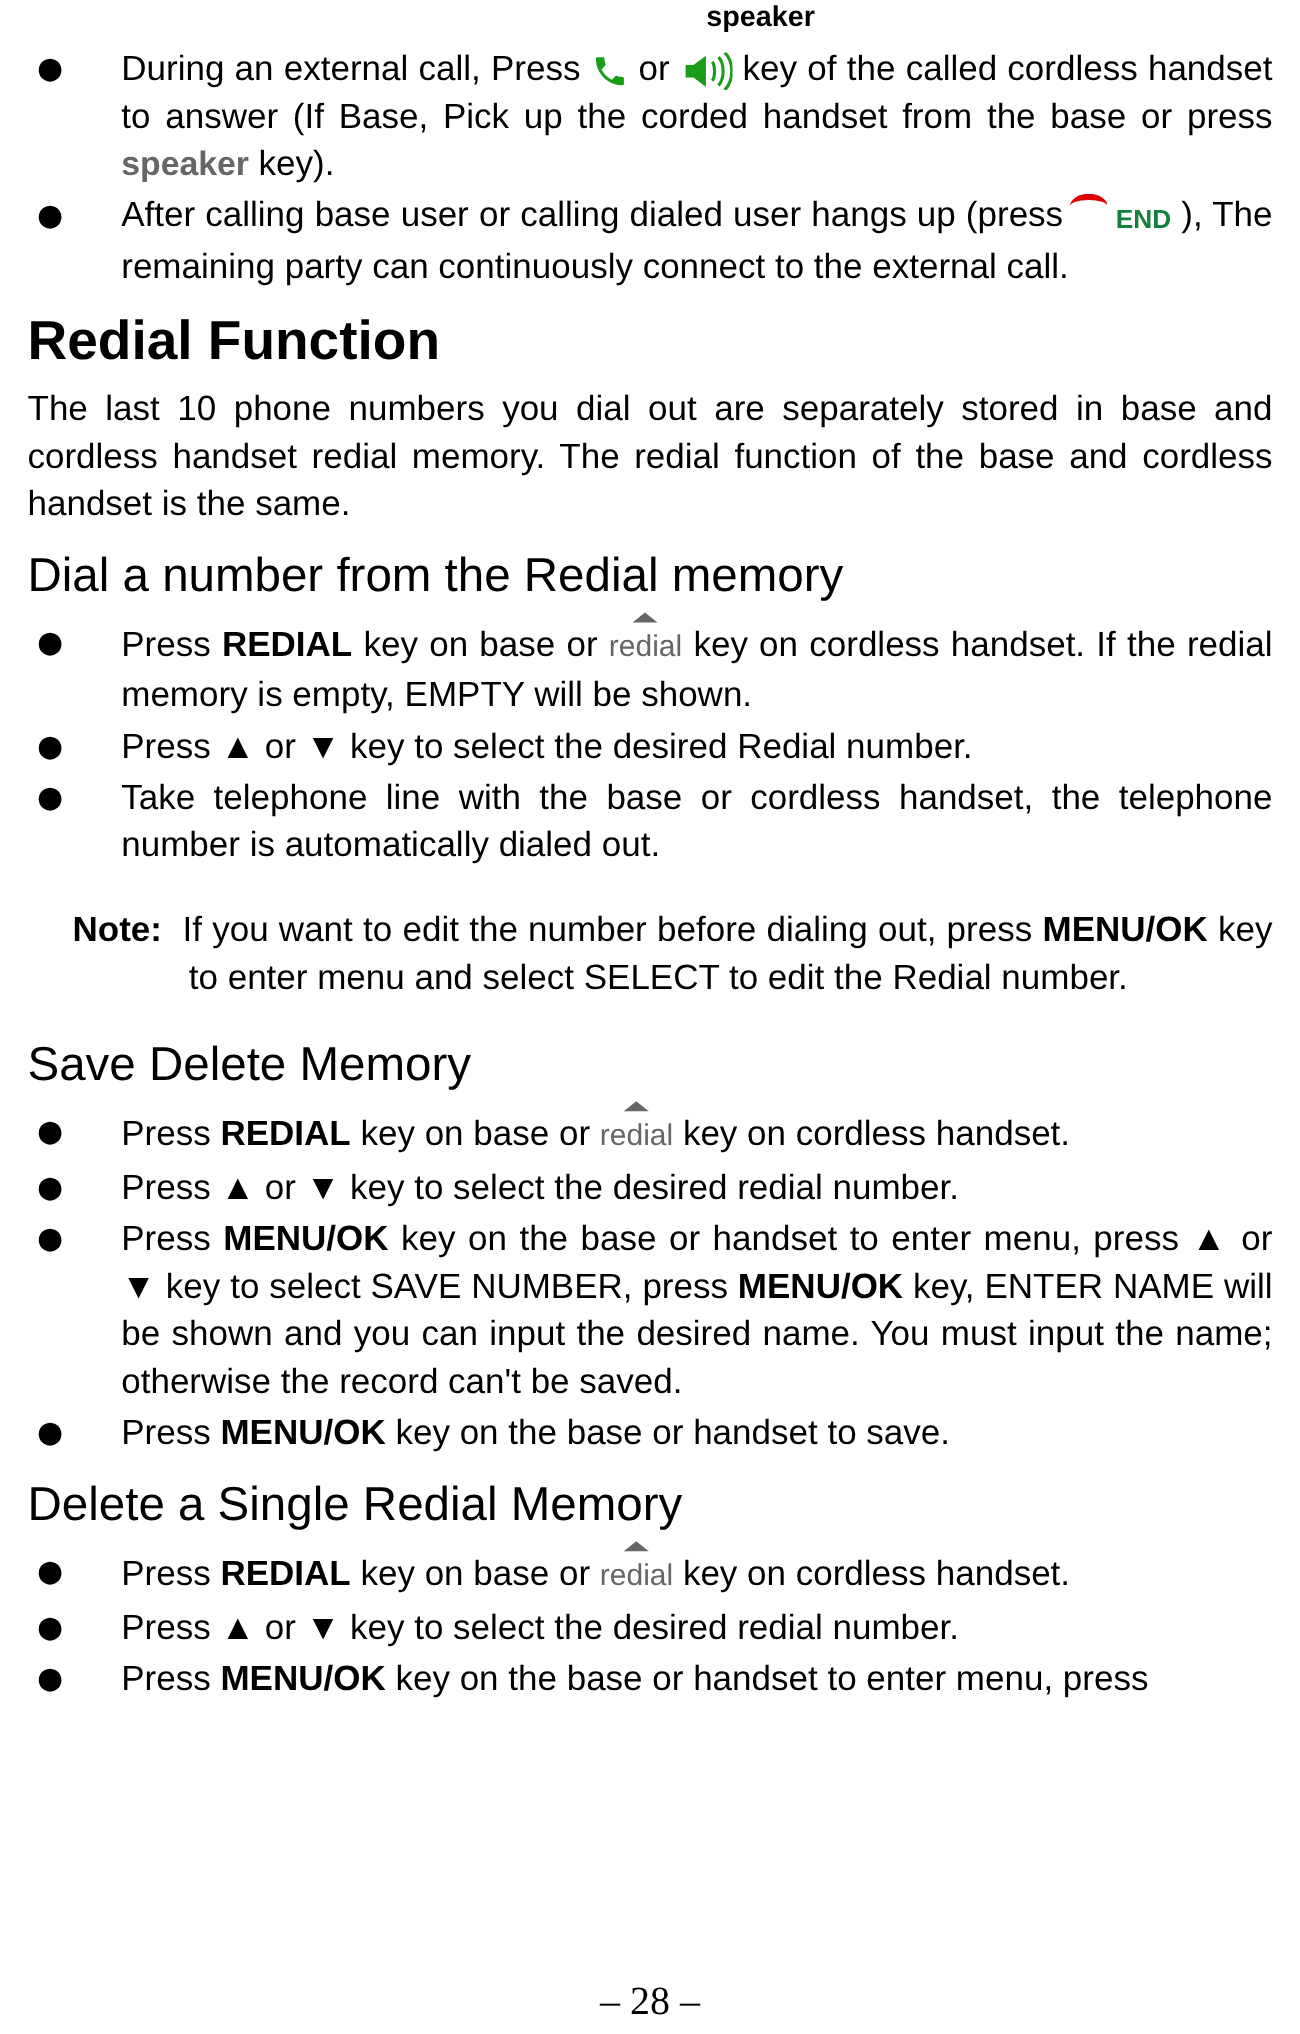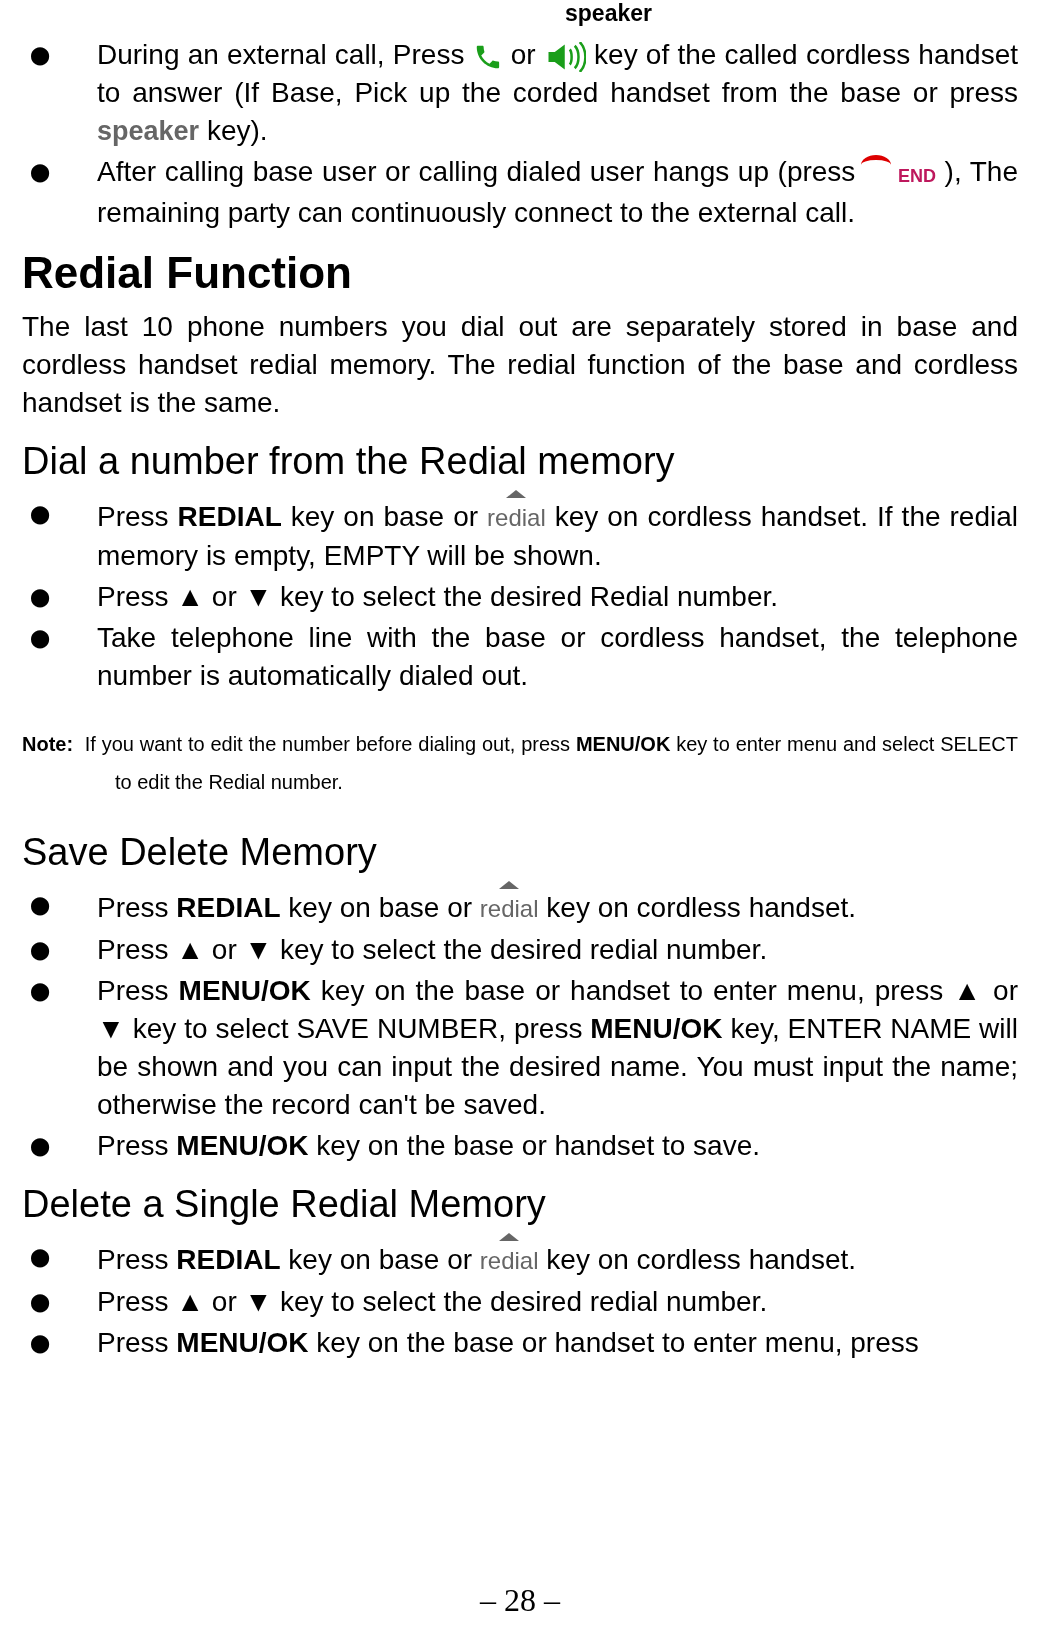--- a/index.html
+++ b/index.html
@@ -54,25 +54,26 @@
       margin-bottom: 12px;
       font-family: Verdana, Tahoma, sans-serif;
     }
     .para {
       font-size: 28px;
       line-height: 38px;
       text-align: justify;
       margin-bottom: 8px;
     }
     .note-block {
-      font-size: 20px;
+      font-size: 28px;
       line-height: 38px;
       text-align: justify;
       margin-top: 30px;
       margin-bottom: 30px;
+      margin-left: 36px;
     }
     .note-body {
       display: block;
       padding-left: 93px;
       text-indent: -93px;
     }
     .bold { font-weight: bold; }
     .inline-icon {
       display: inline-block;
       vertical-align: middle;
@@ -84,23 +85,23 @@
       display: inline-block;
     }
     .speaker-green {
       width: 40px;
       height: 30px;
       display: inline-block;
       margin-left: 2px;
     }
     .end-icon {
       display: inline-block;
-      font-size: 18px;
-      font-weight: bold;
-      color: #be185d;
+      font-size: 21px;
+      font-weight: bold;
+      color: #15803d;
       position: relative;
       padding-left: 4px;
       top: 1px;
     }
     .end-arc {
       display: inline-block;
       width: 30px;
       height: 10px;
       border-top: 5px solid #d00;
       border-radius: 50% 50% 0 0 / 100% 100% 0 0;

